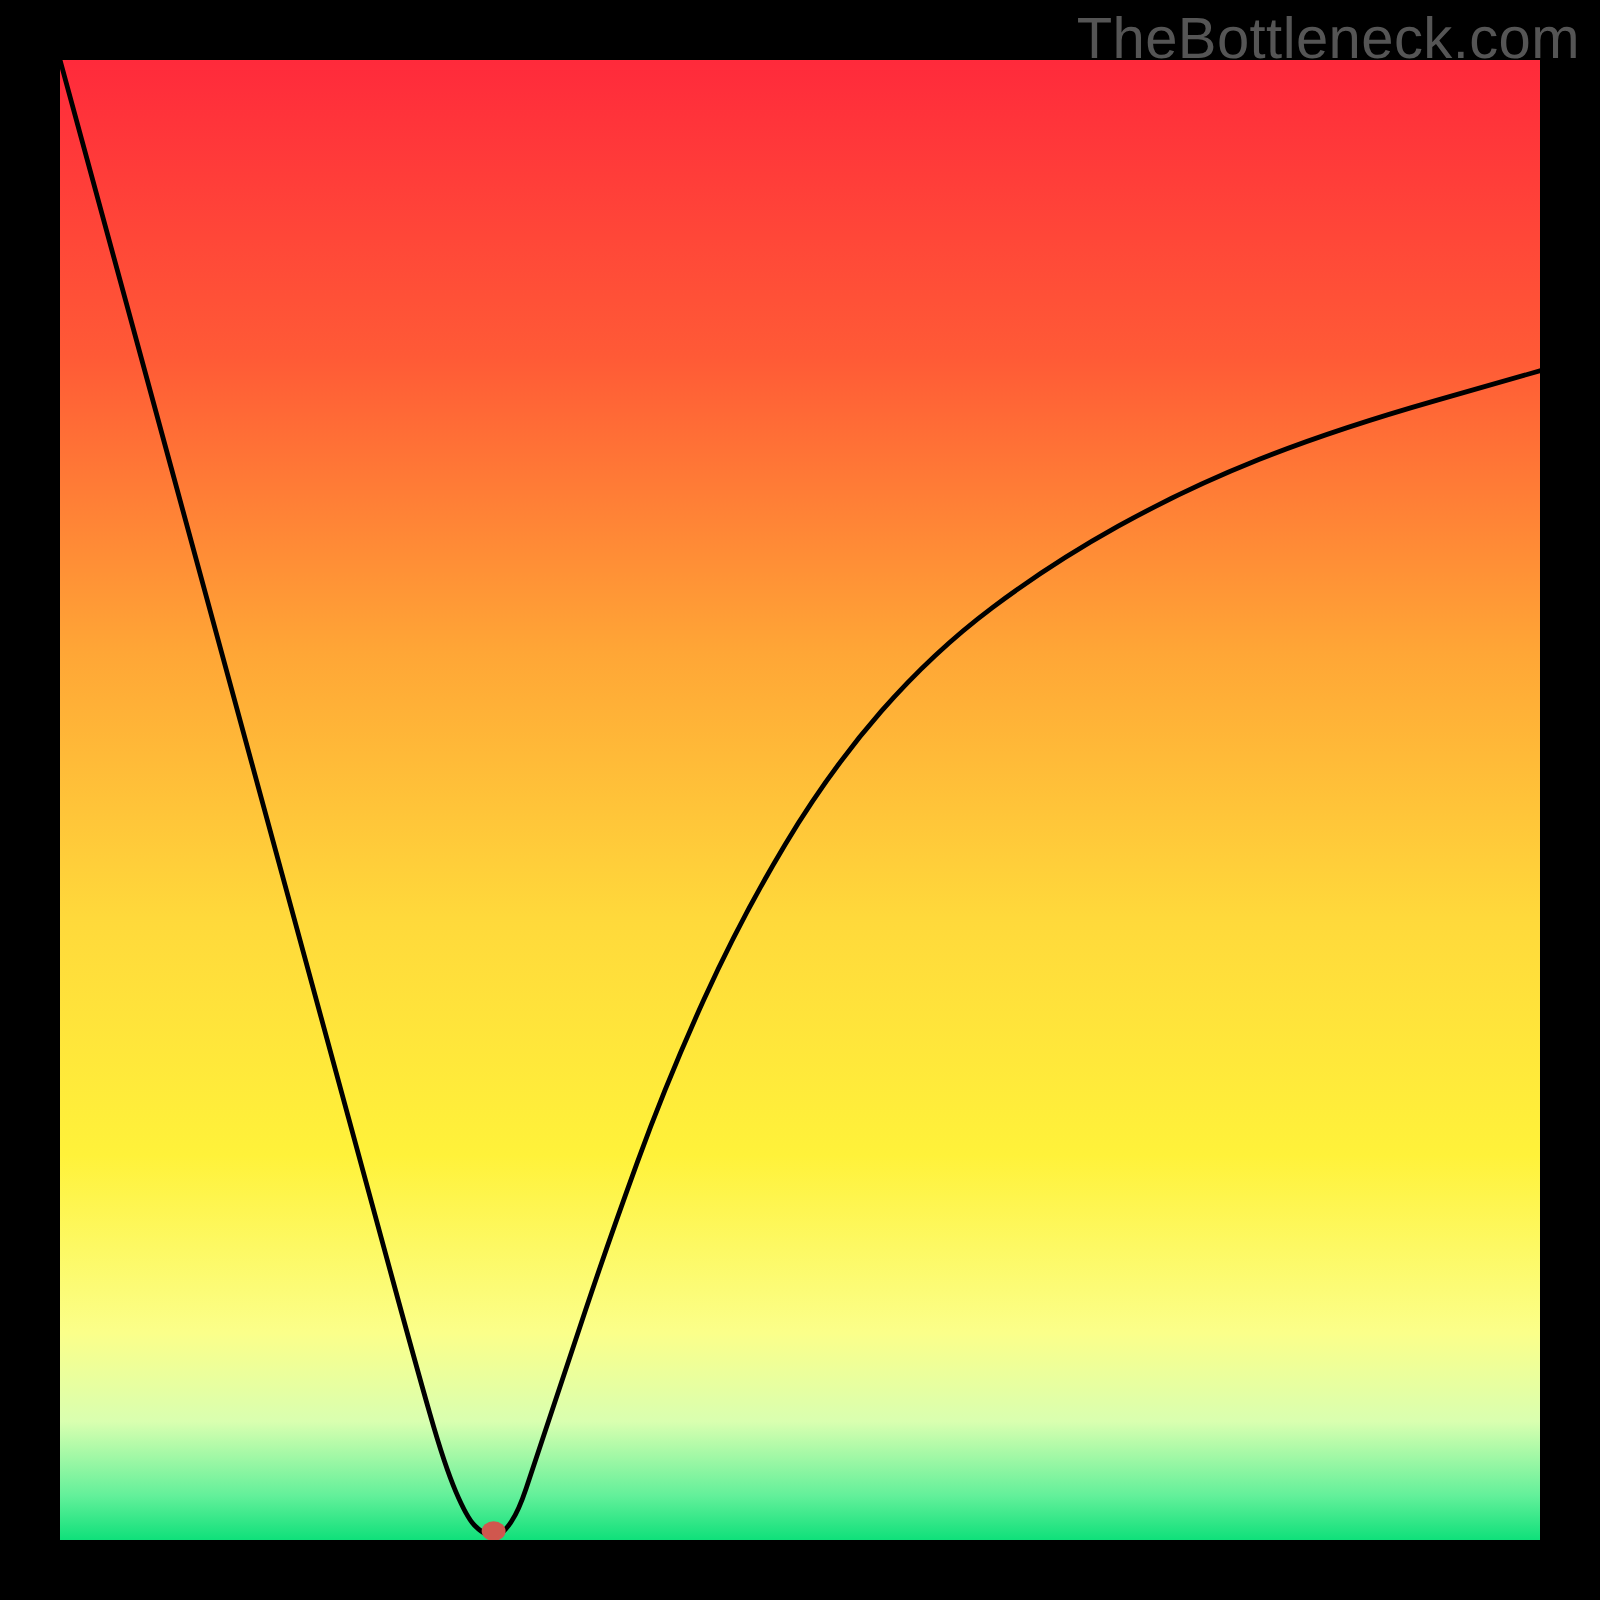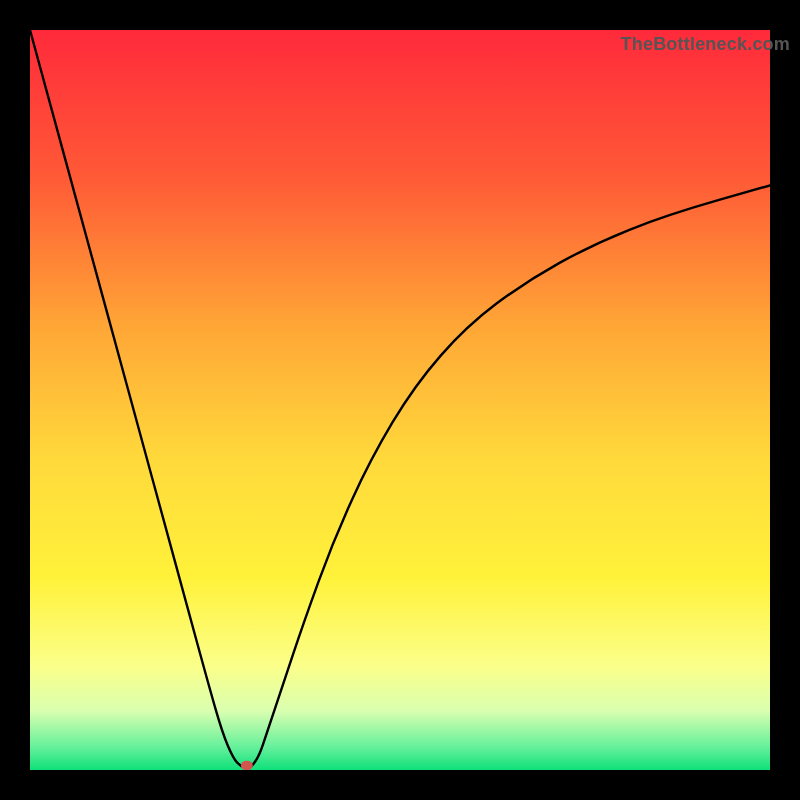--- a/index.html
+++ b/index.html
@@ -15,26 +15,25 @@
     position: relative;
     width: 800px;
     height: 800px;
     background: #000;
   }
   .watermark {
     position: absolute;
     top: 4px;
     right: 10px;
     color: #555;
-    font-size: 18px;
-    font-weight: 700;
+    font-size: 29px;
+    font-weight: 400;
     letter-spacing: 0.2px;
     user-select: none;
     z-index: 3;
-    margin-top: 30px;
   }
   .plot-wrap {
     position: absolute;
     left: 30px;
     top: 30px;
     width: 740px;
     height: 740px;
   }
   svg {
     display: block;

